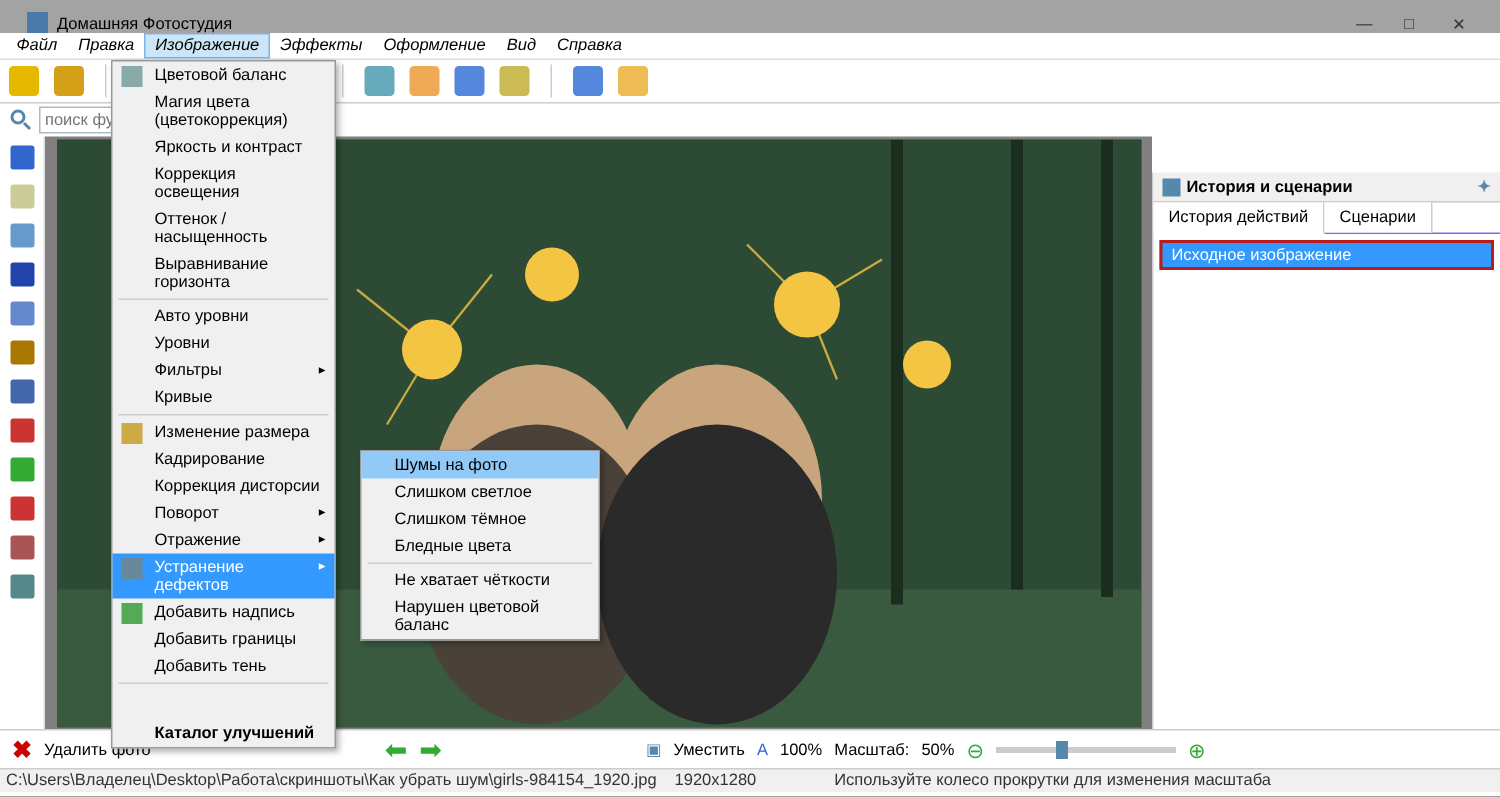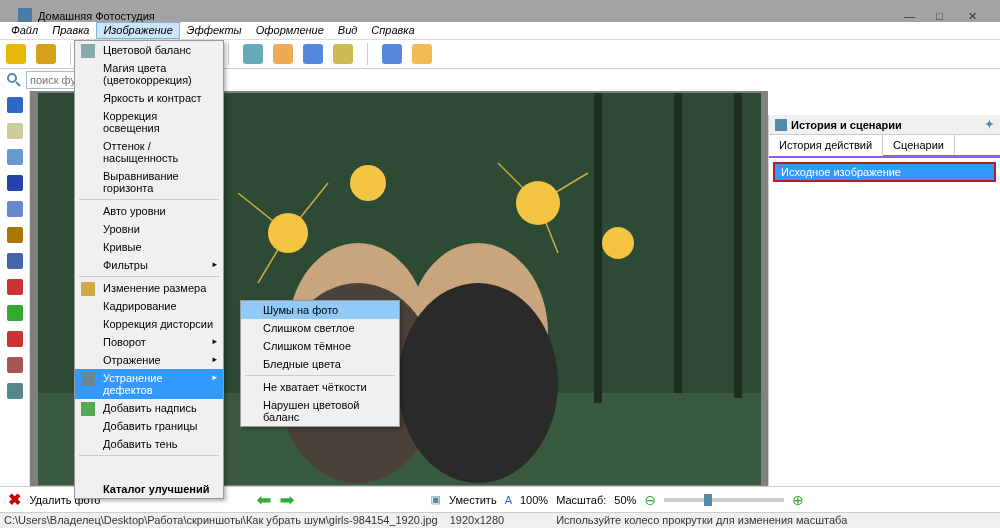--- a/index.html
+++ b/index.html
@@ -18,21 +18,21 @@
 .searchrow { height: 22px; display: flex; align-items: center; padding: 2px 6px; gap: 4px; }
 .searchrow .sicon { width: 16px; height: 16px; }
 .searchrow input { border: 1px solid #abc; height: 18px; padding: 0 3px; width: 60px; }
 .main { display: flex; height: 395px; position: relative; }
 .leftbar { width: 30px; background: #fff; border-right: 1px solid #ddd; display: flex; flex-direction: column; align-items: center; padding-top: 6px; gap: 10px; }
 .leftbar .tool { width: 16px; height: 16px; }
 .canvas { flex: 1; background: #808080; display: flex; align-items: center; justify-content: center; position: relative; }
 .canvas-img { width: 723px; height: 392px; background: linear-gradient(180deg, #2a4030 0%, #3a5540 40%, #4a6048 100%); position: relative; overflow: hidden; }
 .rightpanel { width: 232px; background: #fff; border-left: 1px solid #ccc; margin-top: 24px; }
 .rp-header { background: #f0f0f0; border-bottom: 1px solid #ccc; padding: 3px 6px; font-weight: bold; display: flex; align-items: center; gap: 4px; }
-.rp-tabs { display: flex; border-bottom: 3px solid #8b5cf6; text-align: center; }
+.rp-tabs { display: flex; border-bottom: 1px solid #8b5cf6; text-align: center; }
 .rp-tab { padding: 4px 10px; border-right: 1px solid #ccc; cursor: pointer; background: #fff; }
 .rp-tab.active { background: #fff; border-bottom: 1px solid #fff; margin-bottom: -1px; }
 .rp-list { padding: 4px; }
 .rp-item { background: #3399ff; color: #fff; padding: 2px 6px; border: 2px solid #b91c1c; }
 .dropdown { position: absolute; left: 74px; top: 40px; width: 150px; background: #f0f0f0; border: 1px solid #999; box-shadow: 2px 2px 4px rgba(0,0,0,0.3); z-index: 100; }
 .dd-item { padding: 3px 8px 3px 28px; position: relative; cursor: default; }
 .dd-item.hl { background: #3399ff; color: #fff; }
 .dd-sep { height: 1px; background: #ccc; margin: 2px 4px; }
 .dd-arrow::after { content: "▸"; position: absolute; right: 6px; top: 3px; font-size: 9px; }
 .dd-item.hl.dd-arrow::after { color: #fff; }
@@ -166,22 +166,22 @@
 <div class="dropdown" id="dropdown">
     <div class="dd-item"><span class="dd-icon" style="background: rgb(136, 170, 170);"></span><span>Цветовой баланс</span></div>
     <div class="dd-item"><span>Магия цвета (цветокоррекция)</span></div>
     <div class="dd-item"><span>Яркость и контраст</span></div>
     <div class="dd-item"><span>Коррекция освещения</span></div>
     <div class="dd-item"><span>Оттенок / насыщенность</span></div>
     <div class="dd-item"><span>Выравнивание горизонта</span></div>
     <div class="dd-sep"></div>
     <div class="dd-item"><span>Авто уровни</span></div>
     <div class="dd-item"><span>Уровни</span></div>
+    <div class="dd-item dd-arrow"><span>Фильтры</span></div>
     <div class="dd-item"><span>Кривые</span></div>
-    <div class="dd-item dd-arrow"><span>Фильтры</span></div>
     <div class="dd-sep"></div>
     <div class="dd-item"><span class="dd-icon" style="background: rgb(204, 170, 68);"></span><span>Изменение размера</span></div>
     <div class="dd-item"><span>Кадрирование</span></div>
     <div class="dd-item"><span>Коррекция дисторсии</span></div>
     <div class="dd-item dd-arrow"><span>Поворот</span></div>
     <div class="dd-item dd-arrow"><span>Отражение</span></div>
     <div class="dd-item hl dd-arrow"><span class="dd-icon" style="background: rgb(102, 136, 153);"></span><span>Устранение дефектов</span></div>
     <div class="dd-item"><span class="dd-icon" style="background: rgb(85, 170, 85);"></span><span>Добавить надпись</span></div>
     <div class="dd-item"><span>Добавить границы</span></div>
     <div class="dd-item"><span>Добавить тень</span></div>

